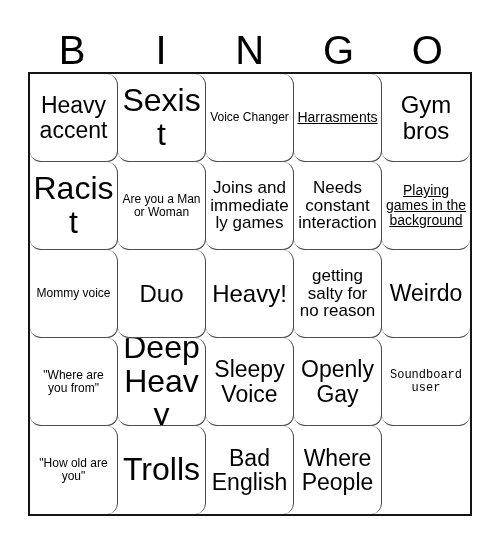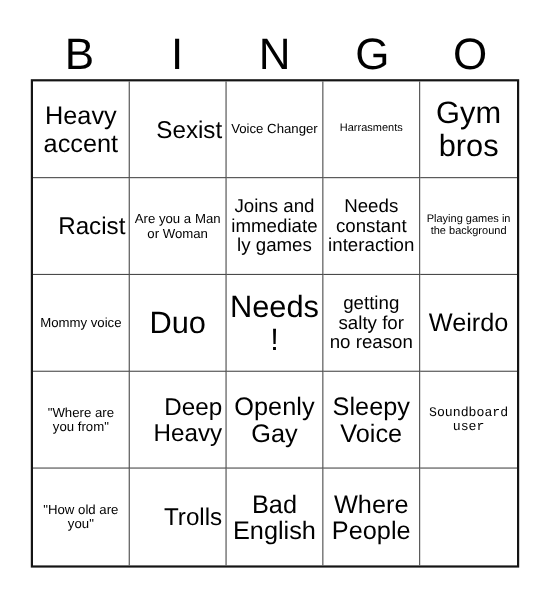--- a/index.html
+++ b/index.html
@@ -55,37 +55,38 @@
   .cell {
     box-sizing: border-box;
     border-right: 1px solid #4a4a4a;
     border-bottom: 1px solid #4a4a4a;
     display: flex;
     align-items: center;
     justify-content: center;
     text-align: center;
     padding: 2px 3px;
     overflow: hidden;
+    border-radius: 11px;
   }
   .grid .cell:nth-child(5n) { border-right: none; }
   .grid .cell:nth-child(n+21) { border-bottom: none; }
 
   .cell span {
     display: block;
     width: 100%;
     line-height: 1.05;
     word-wrap: break-word;
   }
   
-  .fs-xxl span { font-size: 28px; }
-  .fs-xl  span { font-size: 22px; text-align: right; }
+  .fs-xxl span { font-size: 24px; }
+  .fs-xl  span { font-size: 32px; }
   .fs-lg  span { font-size: 23px; }
   .fs-md  span { font-size: 12px; }
   .fs-sm  span { font-size: 17px; }
-  .fs-xs  span { font-size: 10px; }
+  .fs-xs  span { font-size: 14px; text-decoration: underline; }
   .fs-xxs span { font-size: 12px; font-family: Liberation Mono, monospace; }
 </style>
 </head>
 <body>
 
 <div class="card">
 
   <div class="header-row">
     <div class="header-cell">B</div>
     <div class="header-cell">I</div>
@@ -125,39 +126,39 @@
       <div class="cell fs-xs">
         <span>Playing games in the background</span>
       </div>
       <div class="cell fs-md">
         <span>Mommy voice</span>
       </div>
       <div class="cell fs-xxl">
         <span>Duo</span>
       </div>
       <div class="cell fs-xxl">
-        <span>Needs!</span>
+        <span>Heavy!</span>
       </div>
       <div class="cell fs-sm">
         <span>getting salty for no reason</span>
       </div>
       <div class="cell fs-lg">
         <span>Weirdo</span>
       </div>
       <div class="cell fs-md">
         <span>"Where are you from"</span>
       </div>
       <div class="cell fs-xl">
         <span>Deep Heavy</span>
       </div>
       <div class="cell fs-lg">
-        <span>Openly Gay</span>
+        <span>Sleepy Voice</span>
       </div>
       <div class="cell fs-lg">
-        <span>Sleepy Voice</span>
+        <span>Openly Gay</span>
       </div>
       <div class="cell fs-xxs">
         <span>Soundboard user</span>
       </div>
       <div class="cell fs-md">
         <span>"How old are you"</span>
       </div>
       <div class="cell fs-xl">
         <span>Trolls</span>
       </div>

